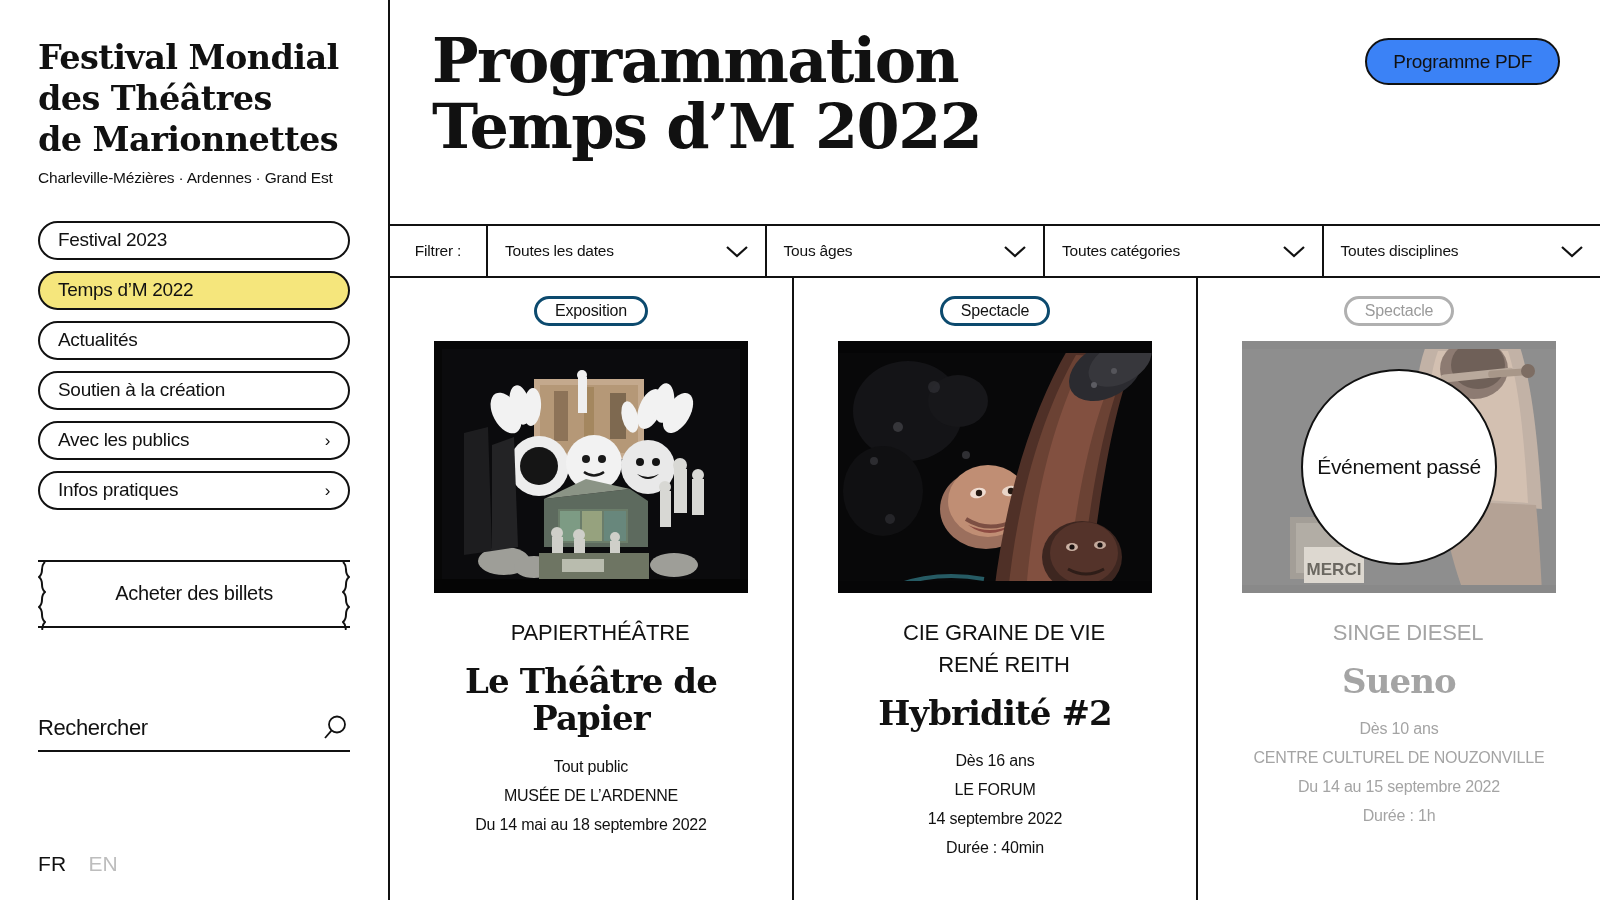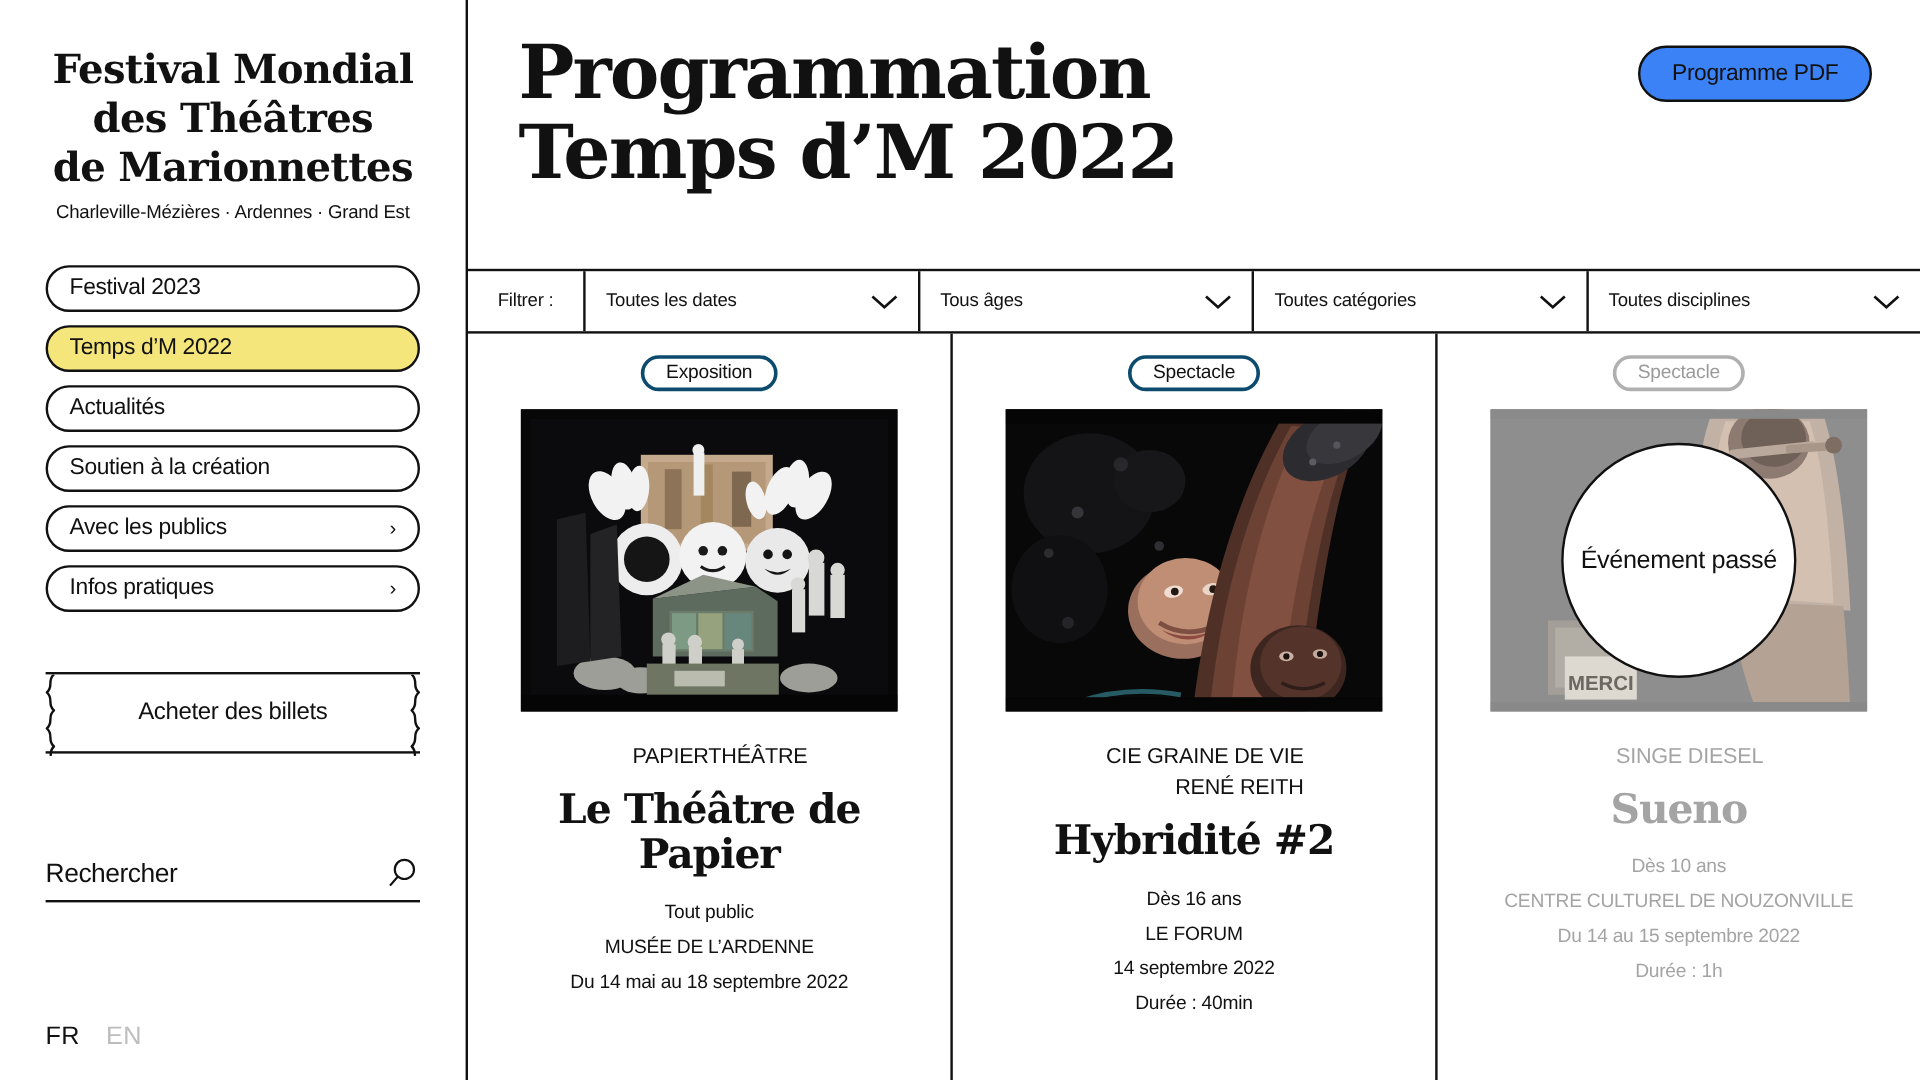--- a/index.html
+++ b/index.html
@@ -12,21 +12,20 @@
   }
   .app { position: relative; width: 1600px; height: 900px; display: flex; }
 
   
   .sidebar {
     width: 390px; height: 900px;
     border-right: 2.5px solid #111;
     padding: 38px 38px 17px 38px;
     position: relative;
     flex: 0 0 390px;
-    text-align: center;
   }
   .logo { margin-bottom: 4px; }
   .logo-line {
     font-family: "DejaVu Serif", serif;
     font-weight: 700;
     font-size: 33.5px;
     line-height: 1.22;
     letter-spacing: -0.6px;
     white-space: nowrap;
   }
@@ -169,21 +168,21 @@
     transform: translate(-50%,-50%);
     width: 196px; height: 196px; border-radius: 50%;
     background: #fff; border: 2.5px solid #111;
     display: flex; align-items: center; justify-content: center;
     text-align: center; line-height: 1.3;
     font-size: 21px; letter-spacing: -0.3px; color: #111;
   }
 
   .company {
     margin-top: 24px;
-    font-size: 18px; letter-spacing: -0.2px; text-align: right; line-height: 1.45; margin-left: 18px;
+    font-size: 22px; letter-spacing: -0.2px; text-align: center; line-height: 1.45; margin-left: 18px;
   }
   .title {
     font-family: "DejaVu Serif", serif; font-weight: 700;
     font-size: 34px; line-height: 1.1; letter-spacing: -0.9px;
     text-align: center; margin-top: 14px;
   }
   .meta { margin-top: 20px; text-align: center; font-size: 16px; letter-spacing: -0.2px; }
   .meta div { margin-bottom: 11px; }
   .card.past .company, .card.past .title, .card.past .meta { color: #a4a4a4; }
 

